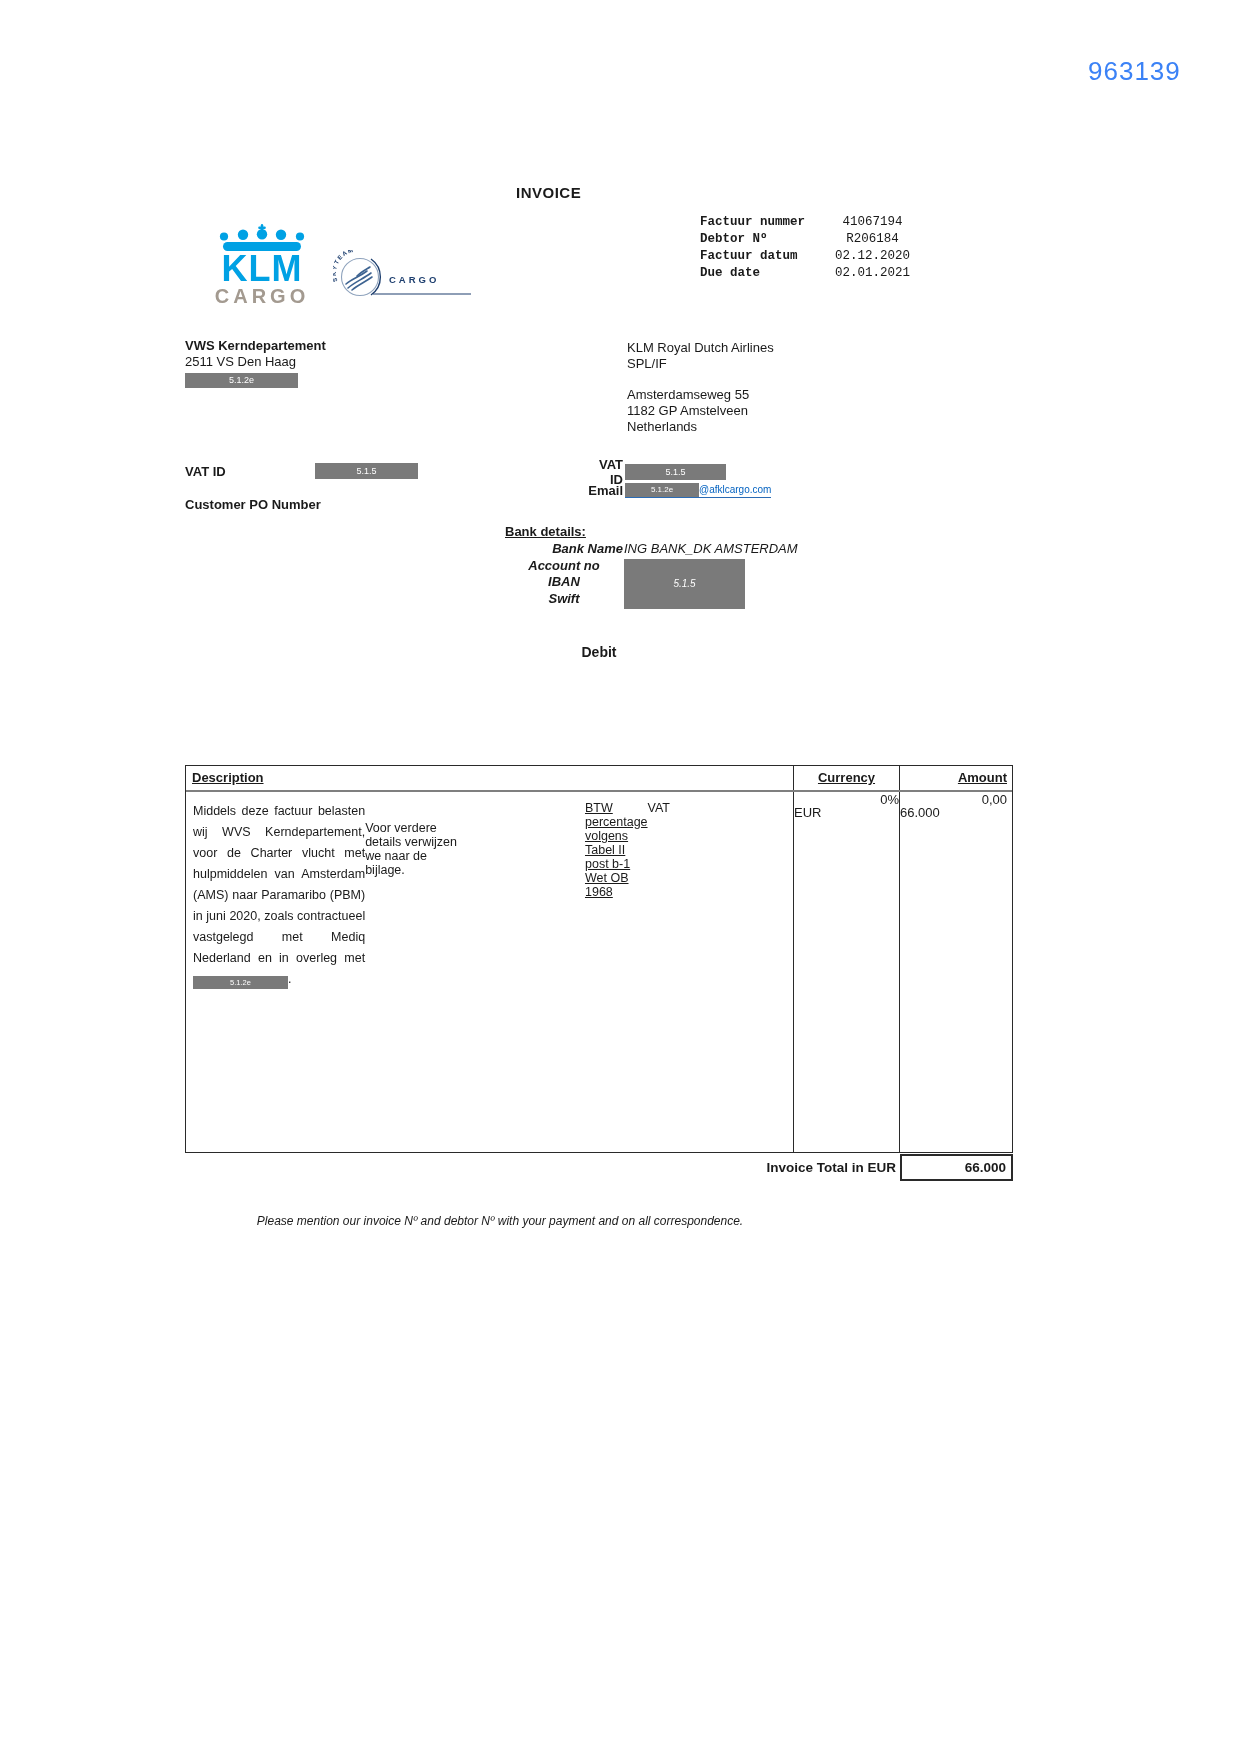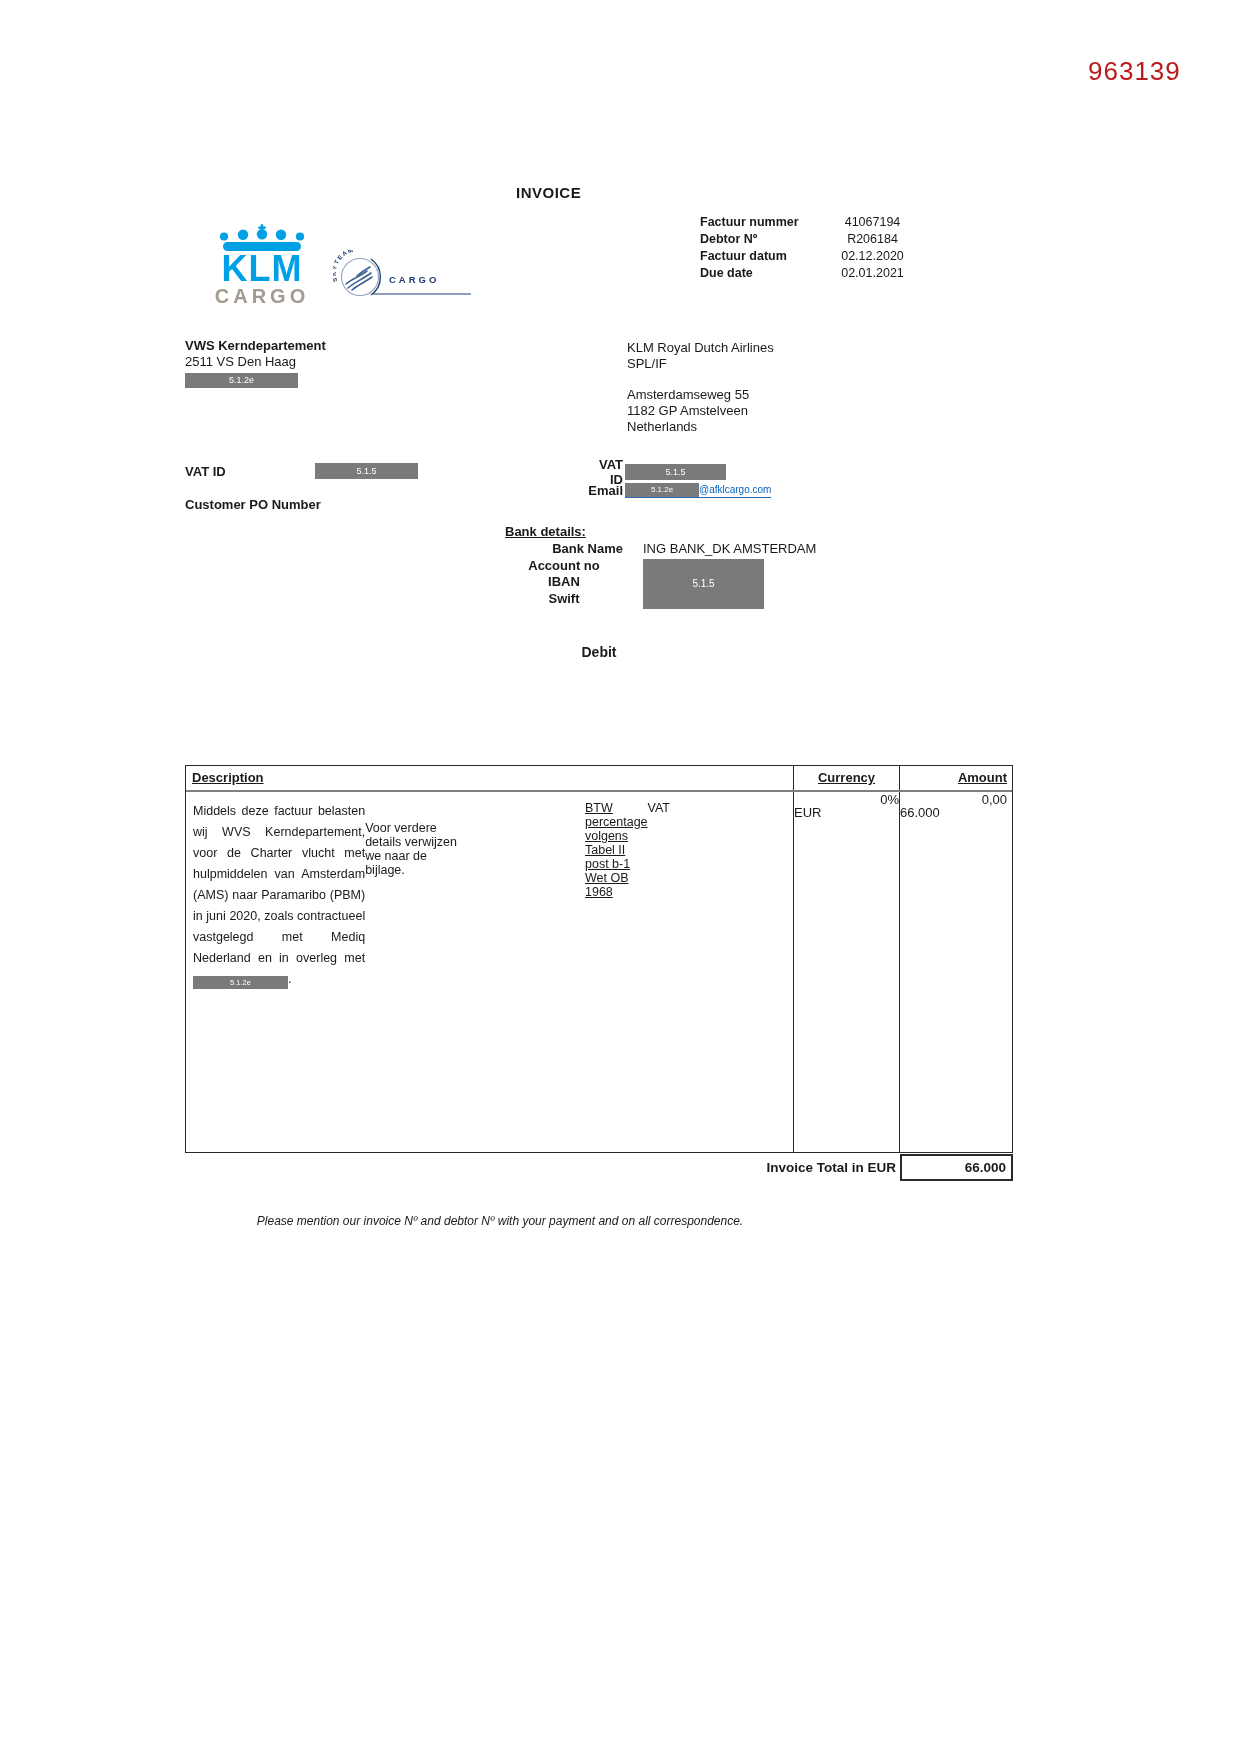--- a/index.html
+++ b/index.html
@@ -4,34 +4,34 @@
 <style>
   * { margin:0; padding:0; box-sizing:border-box; }
   html,body { background:#e8e8e8; }
   .page {
     position:relative; width:1241px; height:1754px; background:#ffffff;
     margin:0 auto; font-family:"Liberation Sans","DejaVu Sans",sans-serif;
     color:#1a1a1a; overflow:hidden;
   }
   .abs { position:absolute; }
 
-  .doc-number { left:1088px; top:56px; font-size:26px; letter-spacing:1px; color:#b91c1c;text-align:center; }
+  .doc-number { left:1088px; top:56px; font-size:26px; letter-spacing:1px; color:#3b82f6;text-align:center; }
   .invoice-title { left:516px; top:184px; font-size:15px; font-weight:bold; letter-spacing:.5px; }
 
   
   .klm-logo { left:210px; top:224px; width:104px; text-align:center; }
   .klm-word { color:#00a1e4; font-size:36px; font-weight:800; line-height:28px; letter-spacing:1px; }
   .cargo-word { color:#a39a90; font-size:20px; font-weight:700; letter-spacing:4px; line-height:20px; margin-top:3px; }
 
   
   .skyteam { left:333px; top:250px; }
 
   
   .meta { left:700px; top:214px; width:230px; font-size:12.5px; }
-  .meta-row { display:flex; height:17px; line-height:17px; }
+  .meta-row { display:flex; height:17px; line-height:17px;font-family:Liberation Mono, monospace; }
   .meta-label { width:115px; font-weight:bold; }
   .meta-value { width:115px; text-align:center; }
 
   
   .billto { left:185px; top:338px; font-size:13px; line-height:16px; }
   .billto-name { font-weight:bold; }
   .seller { left:627px; top:340px; font-size:13px; }
   .addr-line { line-height:15.8px; min-height:15.8px; }
 
   .redact {
@@ -49,21 +49,21 @@
   .vr-label { width:37px; font-weight:bold; text-align:right; margin-right:2px; }
   .bar-vat2 { width:101px; height:16px; line-height:16px; }
   .email-wrap { display:inline-flex; align-items:center; border-bottom:1.5px solid #2a6bb5; }
   .bar-email { width:74px; height:14px; line-height:14px; font-size:8px; }
   .email-link { color:#0563c1; font-size:10px; cursor:pointer; }
   .customer-po { left:185px; top:497px; font-size:13px; font-weight:bold; }
 
   
   .bank { left:505px; top:524px; font-size:13px; }
   .bank-title { font-weight:bold; margin-bottom:2px;text-decoration:underline; }
-  .bank-grid { display:grid; grid-template-columns:118px auto; column-gap:20px; }
+  .bank-grid { display:grid; grid-template-columns:118px auto; column-gap:1px;font-style:italic; }
   .bank-label { font-weight:bold; text-align:right; line-height:16.5px; }
   .bank-value { line-height:16.5px; }
   .bank-stack div { font-weight:bold; text-align:center; line-height:16.8px; }
   .bank-redact {
     width:121px; height:50px; background:#7a7a7a; color:#fff; font-size:10px;
     display:flex; align-items:center; justify-content:center; margin-top:1px;
   }
 
   
   .debit-title { left:185px; top:644px; width:828px; text-align:center; font-size:14px; font-weight:bold; }

